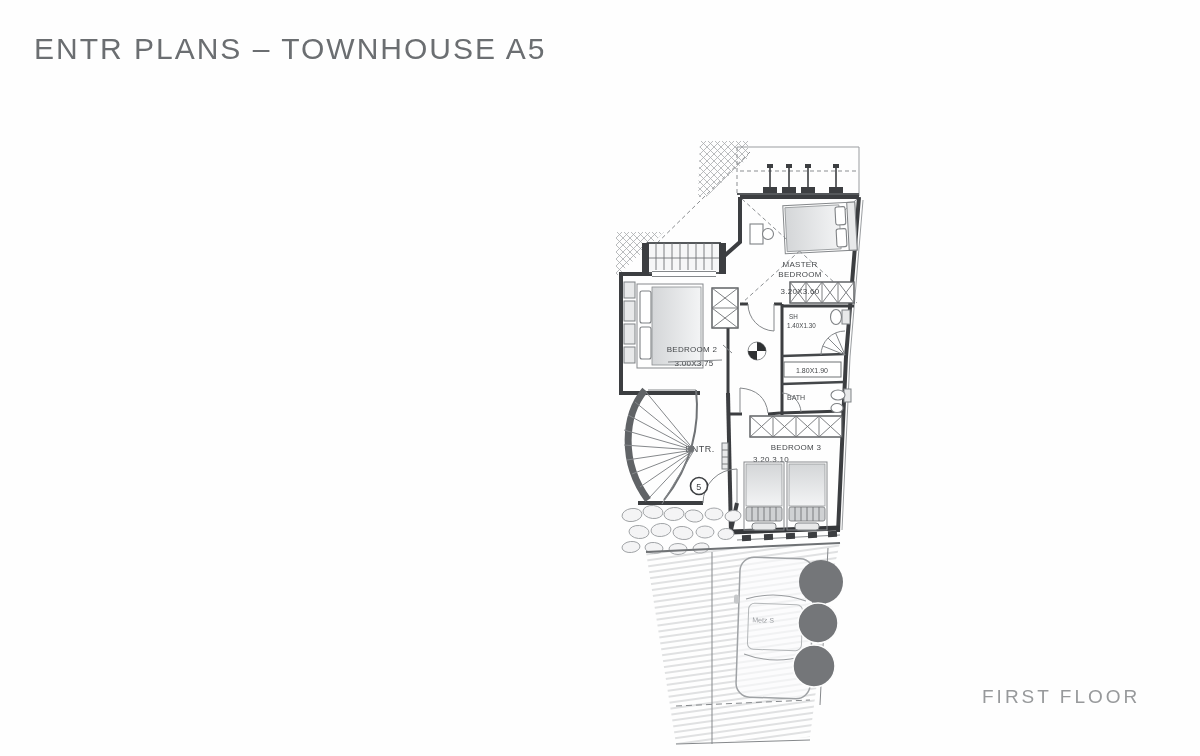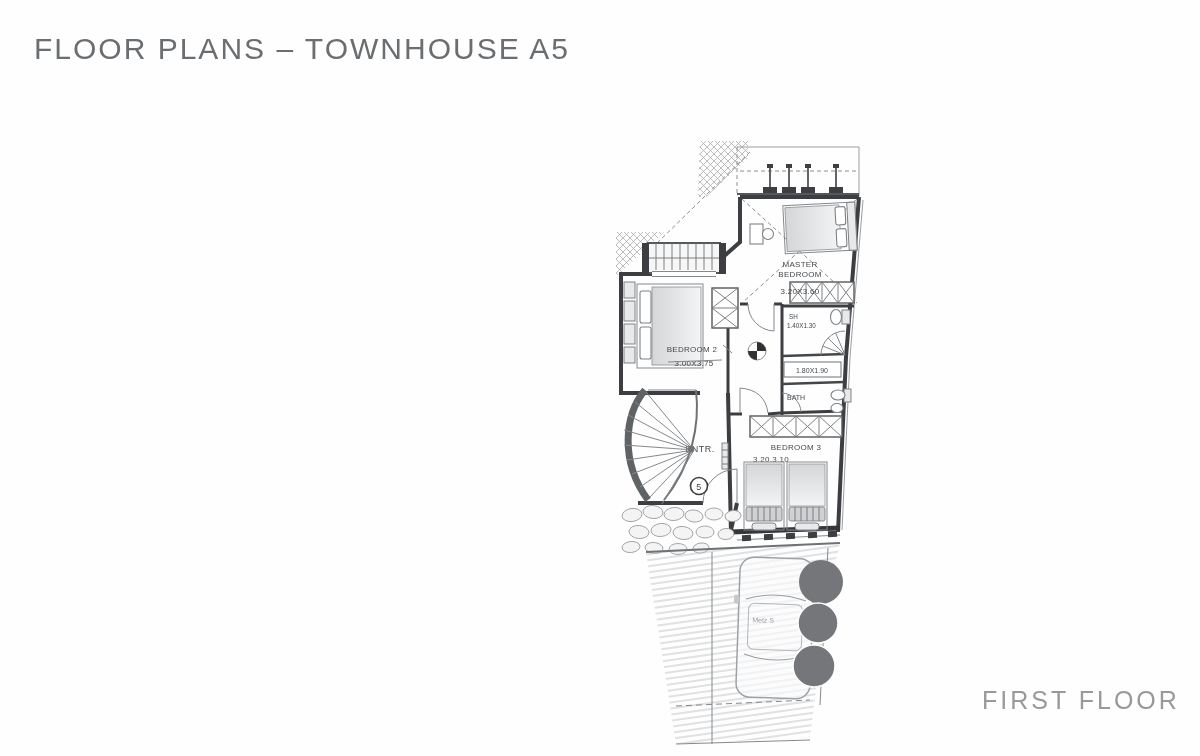--- a/index.html
+++ b/index.html
@@ -11,21 +11,21 @@
     position:relative;
   }
   .page{position:absolute;inset:0;background:#fefefe;}
   .title{
     position:absolute;left:34px;top:32px;
     font-size:30px;font-weight:500;letter-spacing:2px;
     color:#6b6e71;
   }
   .floor-label{
     position:absolute;left:982px;top:686px;
-    font-size:25px;font-weight:400;letter-spacing:3px;
+    font-size:19px;font-weight:400;letter-spacing:3px;
     color:#97999b;
     text-align:right;
   }
   svg{position:absolute;left:0;top:0;}
   .wall{stroke:#3c3e41;stroke-width:4;fill:none;stroke-linecap:butt;}
   .wall3{stroke:#3c3e41;stroke-width:3;fill:none;}
   .wall25{stroke:#44474a;stroke-width:2.5;fill:none;}
   .wall5{stroke:#35373a;stroke-width:5;fill:none;}
   .thin{stroke:#85888b;stroke-width:1;fill:none;}
   .thin2{stroke:#9a9da0;stroke-width:1;fill:none;}
@@ -39,21 +39,21 @@
   .t8{font-size:8px;letter-spacing:0.3px;}
   .t7{font-size:7px;}
   .t65{font-size:6.3px;}
   .stone{fill:#f4f4f5;stroke:#9a9da0;stroke-width:0.9;}
 </style>
 </head>
 <body>
 
 <div class="page">
 
-  <div class="title">FLOOR PLANS – TOWNHOUSE A5</div>
+  <div class="title">ENTR PLANS – TOWNHOUSE A5</div>
 
   <svg width="1200" height="756" viewBox="0 0 1200 756">
     <defs>
       <pattern id="driveHatch" width="6" height="6" patternUnits="userSpaceOnUse" patternTransform="rotate(-8)">
         <line x1="0" y1="3" x2="6" y2="3" stroke="#c6c8ca" stroke-width="1.1"></line>
       </pattern>
       <pattern id="xhatch" width="7" height="7" patternUnits="userSpaceOnUse">
         <path d="M0,0 L7,7 M7,0 L0,7" stroke="#a8abad" stroke-width="0.8"></path>
       </pattern>
       <linearGradient id="bedGradV" x1="0" y1="0" x2="0" y2="1">

